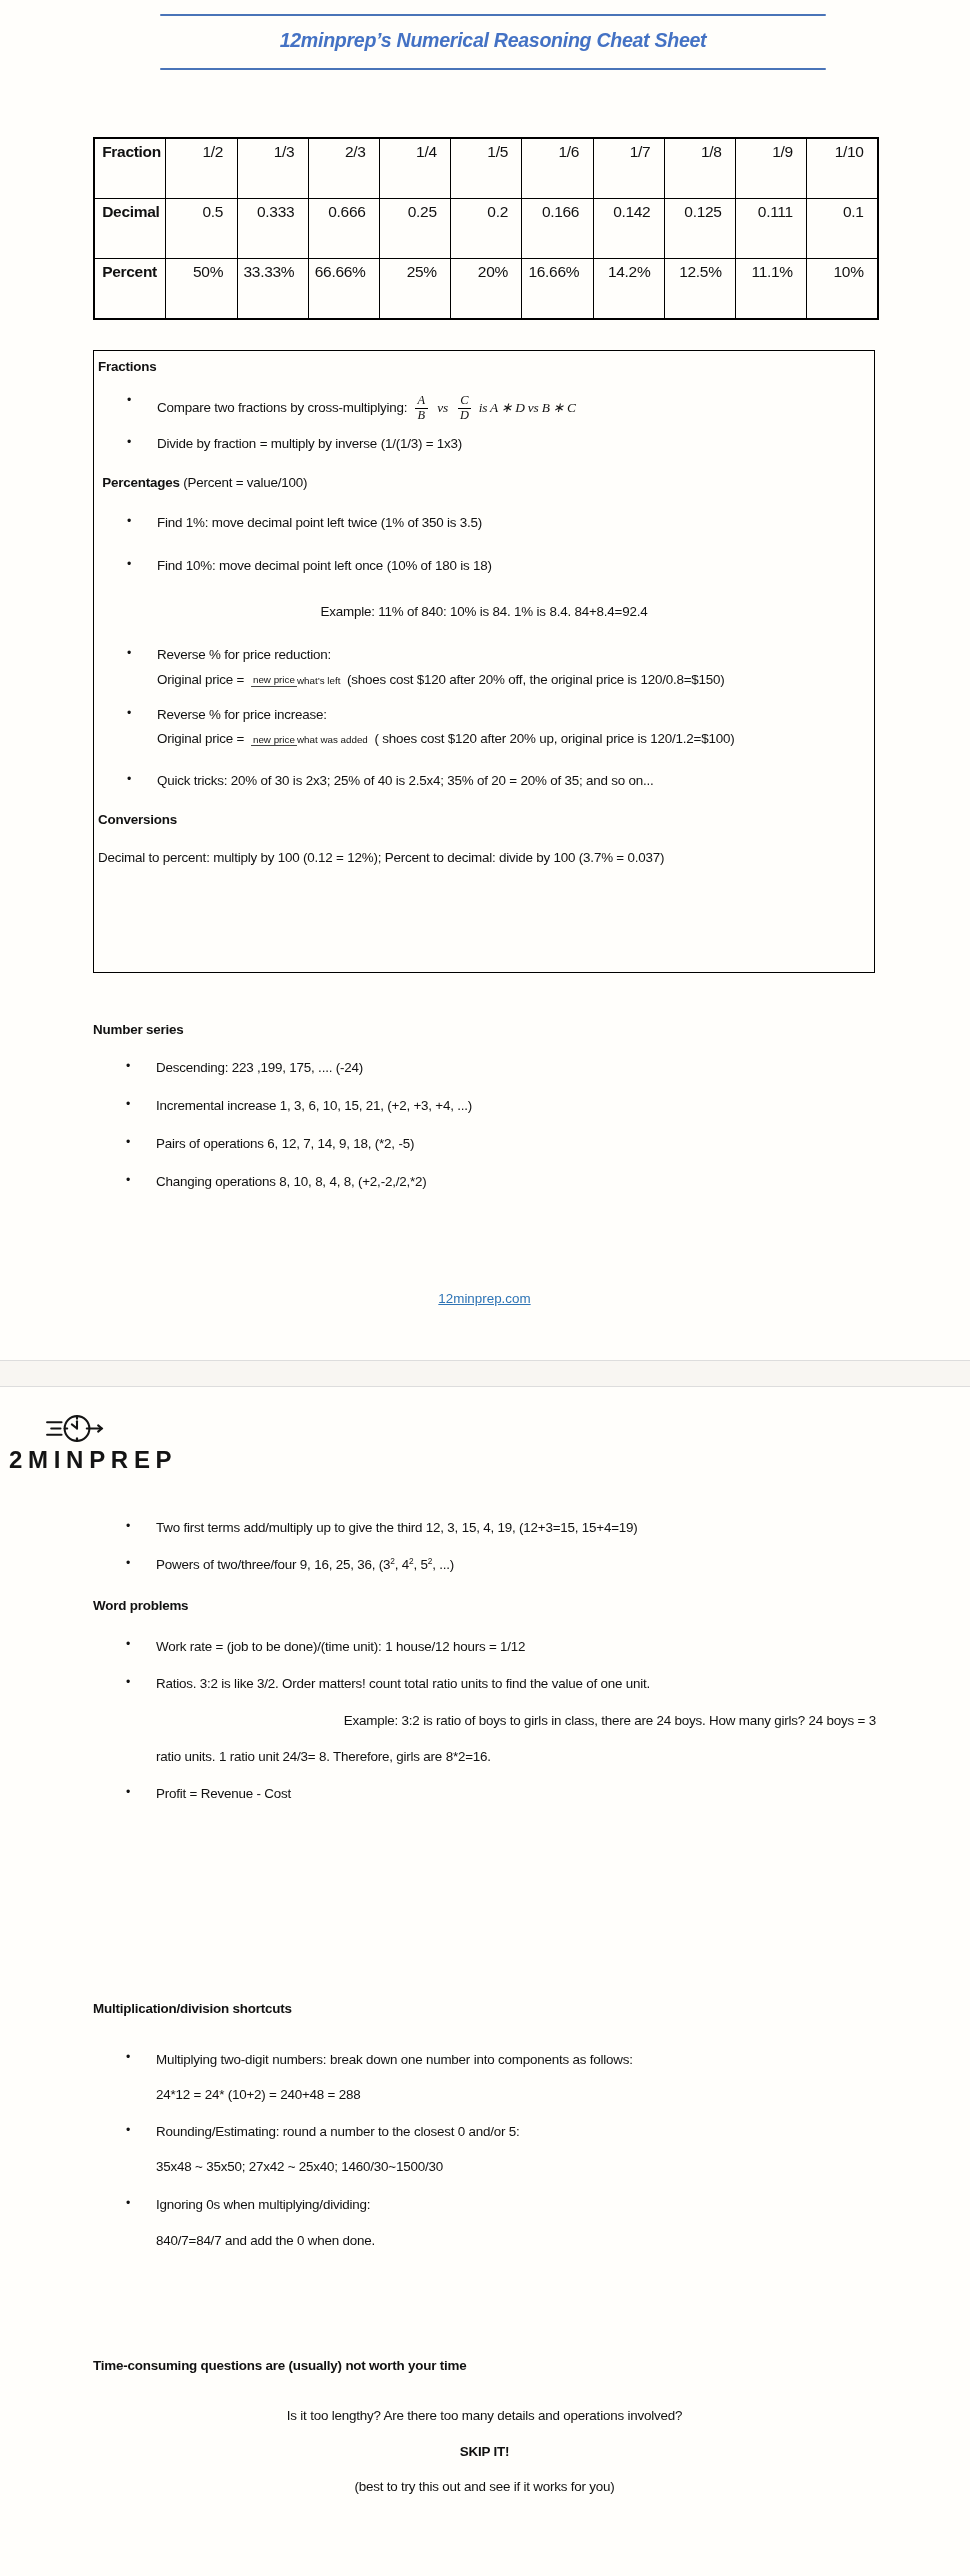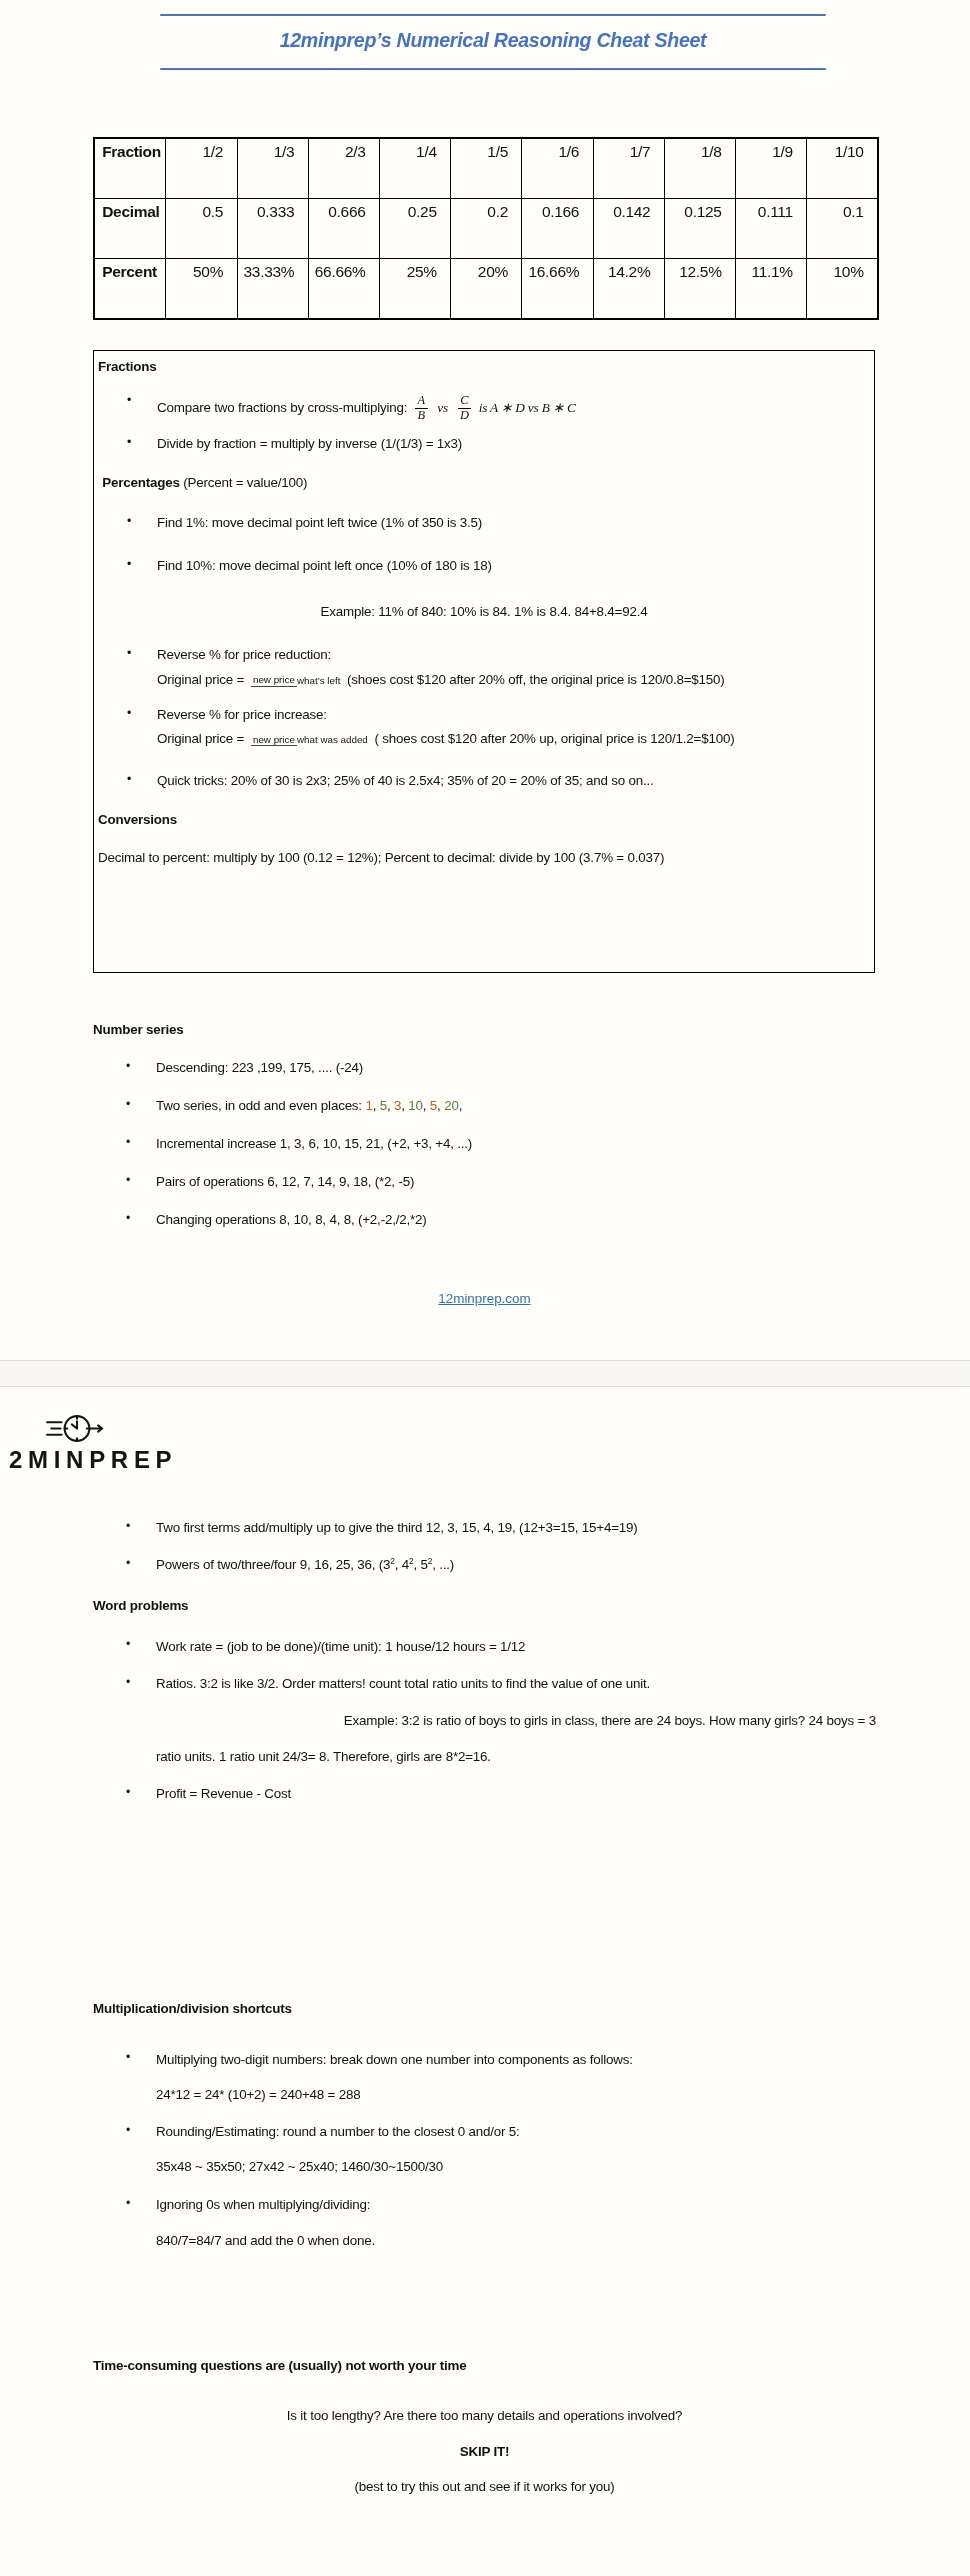--- a/index.html
+++ b/index.html
@@ -237,23 +237,20 @@
 
     <div class="bullet bx-quick">Quick tricks: 20% of 30 is 2x3; 25% of 40 is 2.5x4; 35% of 20 = 20% of 35; and so on...</div>
 
     <div class="bx-h bx-conv-h">Conversions</div>
     <div class="bx-convline">Decimal to percent: multiply by 100 (0.12 = 12%); Percent to decimal: divide by 100 (3.7% = 0.037)</div>
   </div>
 
   <div class="section ns">
     <div class="sec-h">Number series</div>
     <div class="bullet">Descending:  223 ,199, 175, .... (-24)</div>
-    <div class="bullet">
-      <span>Two series, in odd and even places: </span><span class="c-orange">1</span><span>, </span><span class="c-green">5</span><span>, </span><span class="c-orange">3</span><span>, </span><span class="c-green">10</span><span>, </span><span class="c-orange">5</span><span>, </span><span class="c-green">20</span><span>,</span>
-    </div>
     <div class="bullet">Incremental increase 1, 3, 6, 10, 15, 21, (+2, +3, +4, ...)</div>
     <div class="bullet">Pairs of operations 6, 12, 7, 14, 9, 18, (*2, -5)</div>
     <div class="bullet">Changing operations 8, 10, 8, 4, 8, (+2,-2,/2,*2)</div>
   </div>
 
   <div class="site-link-wrap">
     <a class="site-link">12minprep.com</a>
   </div>
 
   <div class="page-band"></div>

